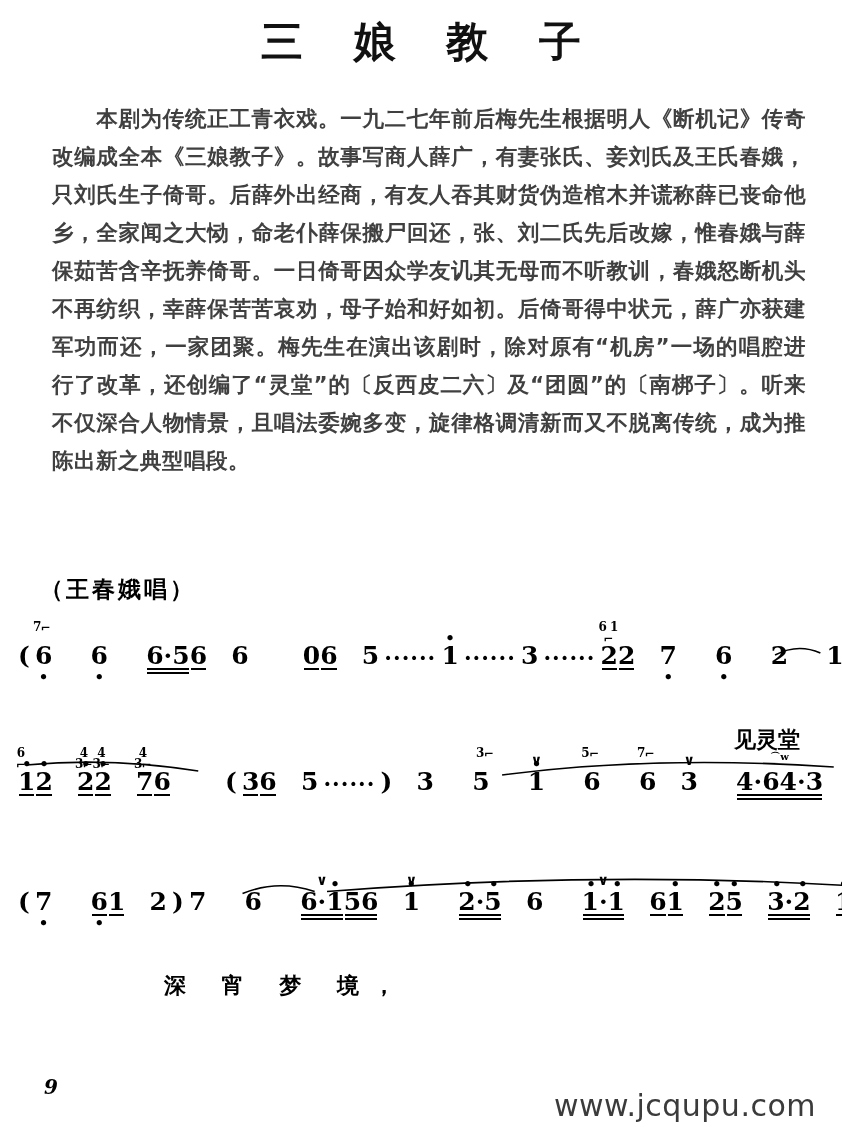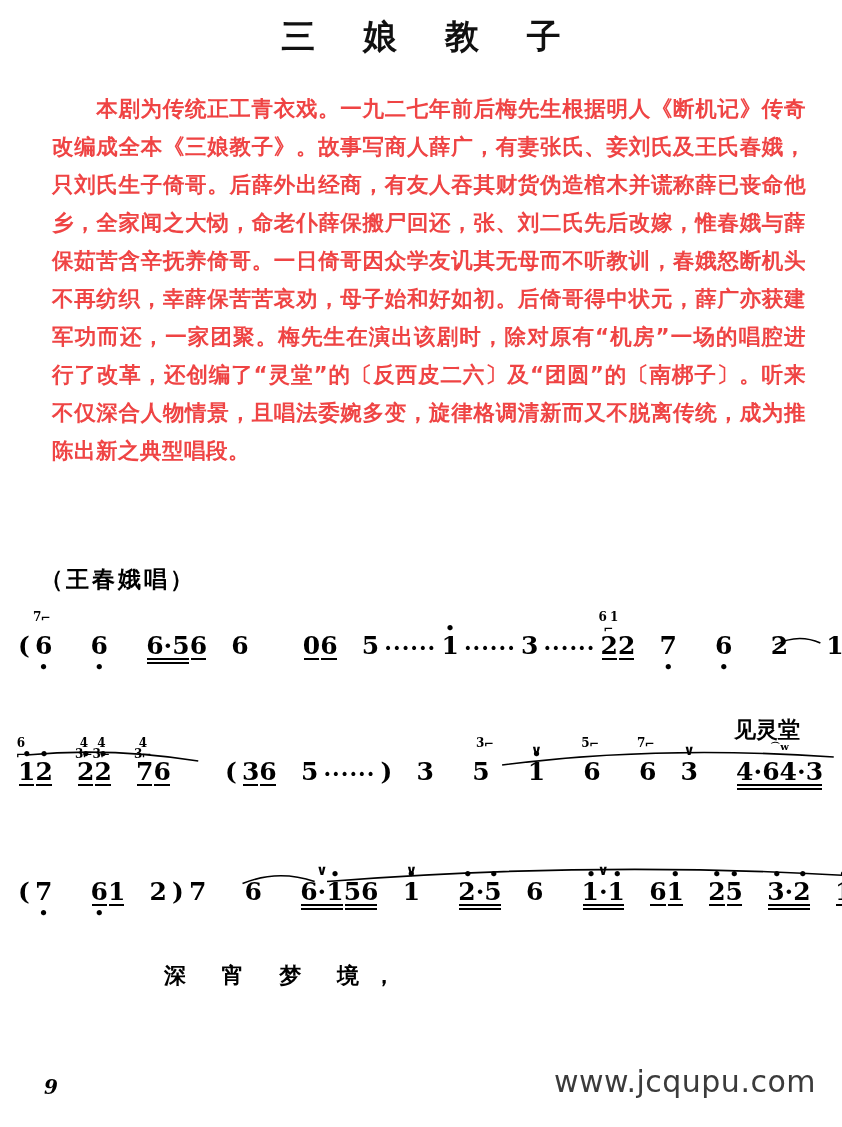--- a/index.html
+++ b/index.html
@@ -18,38 +18,38 @@
     height: 1127px;
     background: #ffffff;
     overflow: hidden;
     margin: 0 auto;
   }
 
   
   .title {
     text-align: center;
     font-family: "DejaVu Sans", "Liberation Sans", sans-serif;
-    font-size: 34px;
+    font-size: 42px;
     font-weight: 700;
     letter-spacing: 18px;
     padding-top: 14px;
     padding-left: 18px;
     color: #111;
   }
 
   
   .prose {
     margin: 30px 36px 0 52px;
     font-size: 21.5px;
     line-height: 38px;
     text-align: justify;
     text-justify: inter-ideograph;
     letter-spacing: 0.5px;
     font-weight: 600;
-    color: #ef4444;
+    color: #404040;
   }
   .prose .indent { display: inline-block; width: 44px; }
 
   
   .singer {
     margin-top: 94px;
     text-align: left;
     font-size: 23px;
     font-weight: 700;
     letter-spacing: 3px;
@@ -170,21 +170,21 @@
     left: 44px;
     bottom: 28px;
     font-family: "DejaVu Serif", "Liberation Serif", serif;
     font-style: italic;
     font-weight: 700;
     font-size: 20px;
   }
   .watermark {
     position: absolute;
     right: 26px;
-    bottom: 28px;
+    bottom: 4px;
     font-family: "DejaVu Sans", "Liberation Sans", sans-serif;
     font-size: 30px;
     color: #3b3b3b;
     letter-spacing: 0.5px;
   }
 </style>
 </head>
 <body>
 
 <div class="page">

